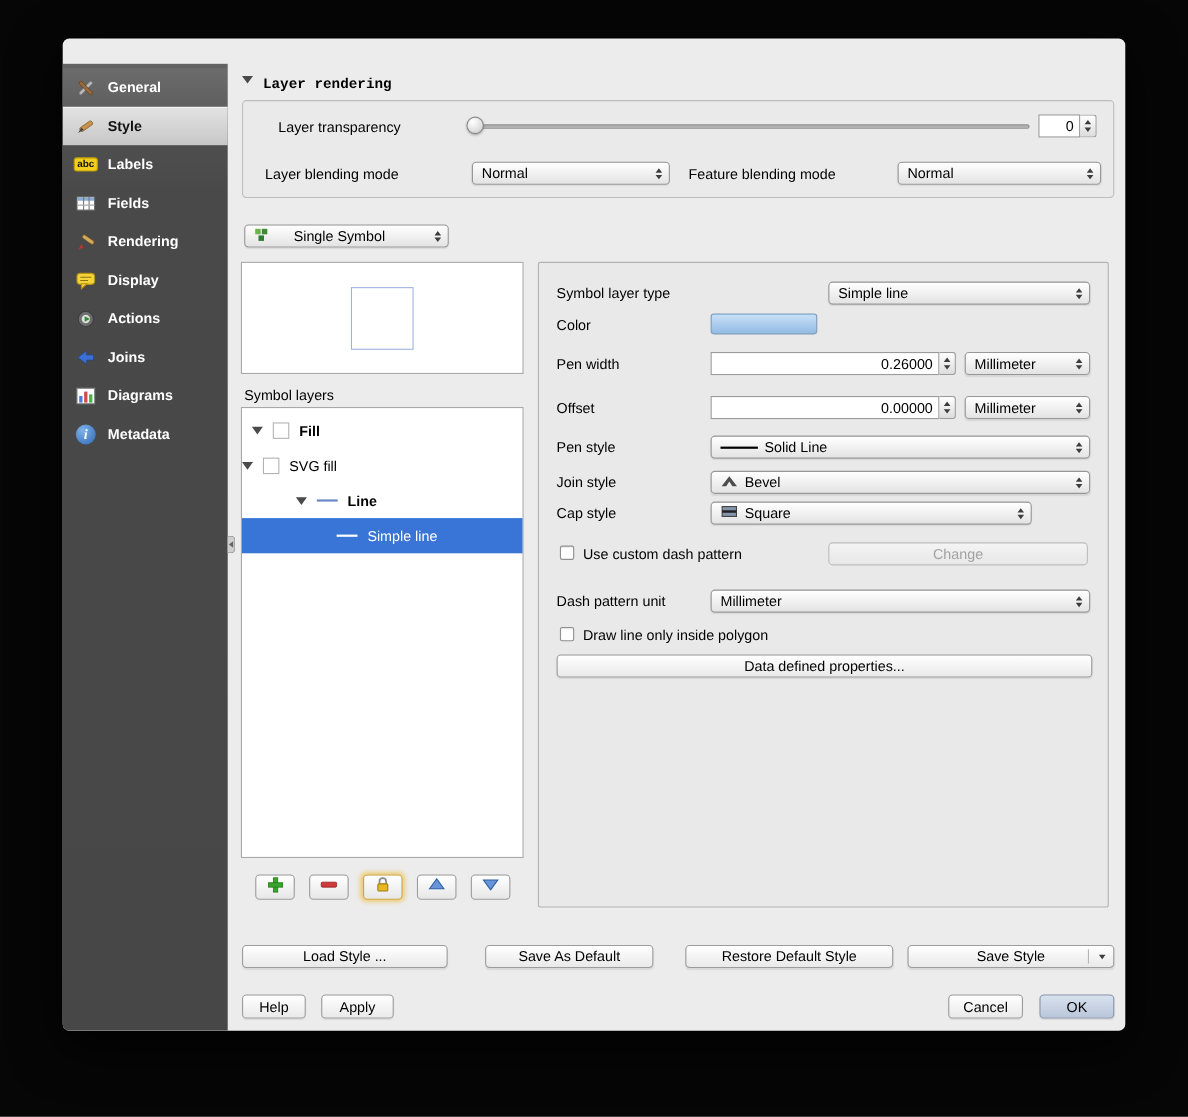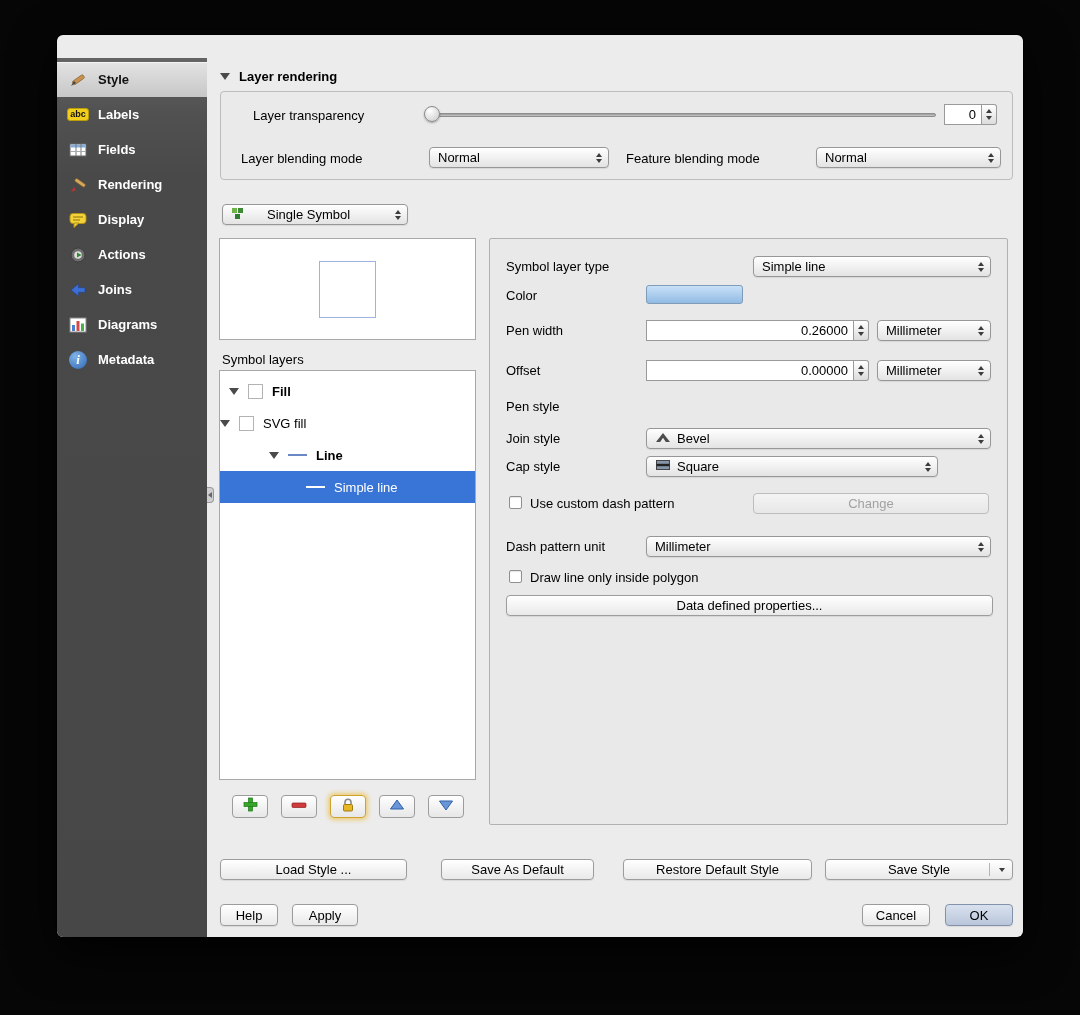--- a/index.html
+++ b/index.html
@@ -59,21 +59,21 @@
   .cb { position:absolute; width:13px; height:13px; background:#fff; border:1px solid #8f8f8f;
         border-radius:2px; box-shadow:inset 0 1px 1px rgba(0,0,0,.1); }
   .btn { position:absolute; height:21px; border:1px solid #9c9c9c; border-radius:4px;
          background:linear-gradient(#ffffff,#e9e9e9); font-size:13px; color:#000;
          display:flex; align-items:center; justify-content:center;
          box-shadow:0 1px 1px rgba(0,0,0,.08); }
   .btn.default { background:linear-gradient(#d9e1ee,#b9c6da); border-color:#8292ab; }
   .btn.disabled { color:#a2a2a2; background:linear-gradient(#f4f4f4,#e7e7e7); border-color:#bdbdbd; box-shadow:none; }
 
   
-  .lr-header { position:absolute; left:163px; top:34px; display:flex; align-items:center; gap:9px; }
+  .lr-header { position:absolute; left:163px; top:34px; display:flex; align-items:flex-start; gap:9px;font-family:Liberation Mono, monospace; }
   .disc { width:0; height:0; border-left:5px solid transparent; border-right:5px solid transparent; border-top:7px solid #4a4a4a; }
   .lr-box { position:absolute; left:163px; top:56px; width:793px; height:89px;
             border:1px solid #bdbdbd; border-radius:4px; background:#eaeaea; }
   .slider-track { position:absolute; left:208px; top:21px; width:507px; height:4px;
                   background:linear-gradient(#9a9a9a,#c7c7c7); border-radius:2px;
                   border:1px solid #8e8e8e; }
   .slider-knob { position:absolute; left:203px; top:14px; width:16px; height:16px; border-radius:50%;
                  background:radial-gradient(circle at 35% 28%, #ffffff, #c9c9c9);
                  border:1px solid #8a8a8a; box-shadow:0 1px 2px rgba(0,0,0,.3); }
 
@@ -109,20 +109,29 @@
   .splitter-nub .tri-left { width:0; height:0; border-top:3.5px solid transparent;
                   border-bottom:3.5px solid transparent; border-right:4px solid #666; }
 </style>
 </head>
 <body>
 
 <div class="window">
 
 
   <div class="sidebar">
+    <div class="side-item subtle">
+      <span class="sicon">
+        <svg width="20" height="20">
+            <rect x="2" y="8.5" width="16" height="3" rx="1.5" transform="rotate(-45 10 10)" fill="#b8b8b8" stroke="#6e6e6e" stroke-width="0.6"></rect>
+            <rect x="2" y="8.5" width="16" height="3" rx="1.5" transform="rotate(45 10 10)" fill="#9a6a3a" stroke="#5e3d1c" stroke-width="0.6"></rect>
+          </svg>
+      </span>
+      <span>General</span>
+    </div>
     <div class="side-item selected">
       <span class="sicon">
         <svg width="20" height="20">
             <rect x="4" y="8" width="13" height="4" rx="1.5" transform="rotate(-35 10 10)" fill="#c8924e" stroke="#7c5420" stroke-width="0.6"></rect>
             <polygon points="3,16 8,13 6,11" fill="#444"></polygon>
           </svg>
       </span>
       <span>Style</span>
     </div>
     <div class="side-item">
@@ -362,20 +371,28 @@
     </div>
     <div class="dropdown" style="left:387px; top:121px; width:114px;">
       <span>Millimeter</span>
       <span class="dd-arrows">
           <span class="tri-up"></span>
           <span class="tri-down"></span>
         </span>
     </div>
 
     <span class="lbl" style="left:16px; top:160px;">Pen style</span>
+    <div class="dropdown" style="left:156px; top:157px; width:345px;">
+      <span class="line-glyph"></span>
+      <span>Solid Line</span>
+      <span class="dd-arrows">
+          <span class="tri-up"></span>
+          <span class="tri-down"></span>
+        </span>
+    </div>
 
     <span class="lbl" style="left:16px; top:192px;">Join style</span>
     <div class="dropdown" style="left:156px; top:189px; width:345px;">
       <span>
         <svg width="16" height="12">
             <polygon points="1,11 8,2 15,11 10.8,11 8,6.8 5.2,11" fill="#4d4d4d"></polygon>
           </svg>
       </span>
       <span>Bevel</span>
       <span class="dd-arrows">

